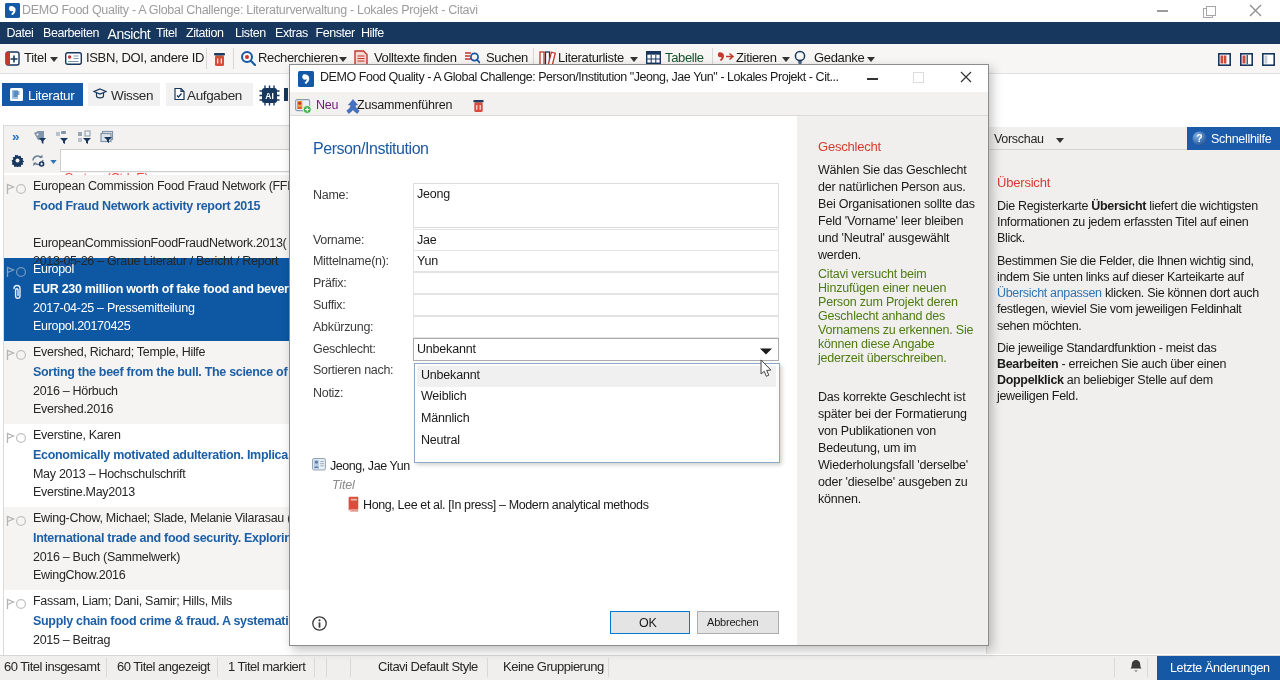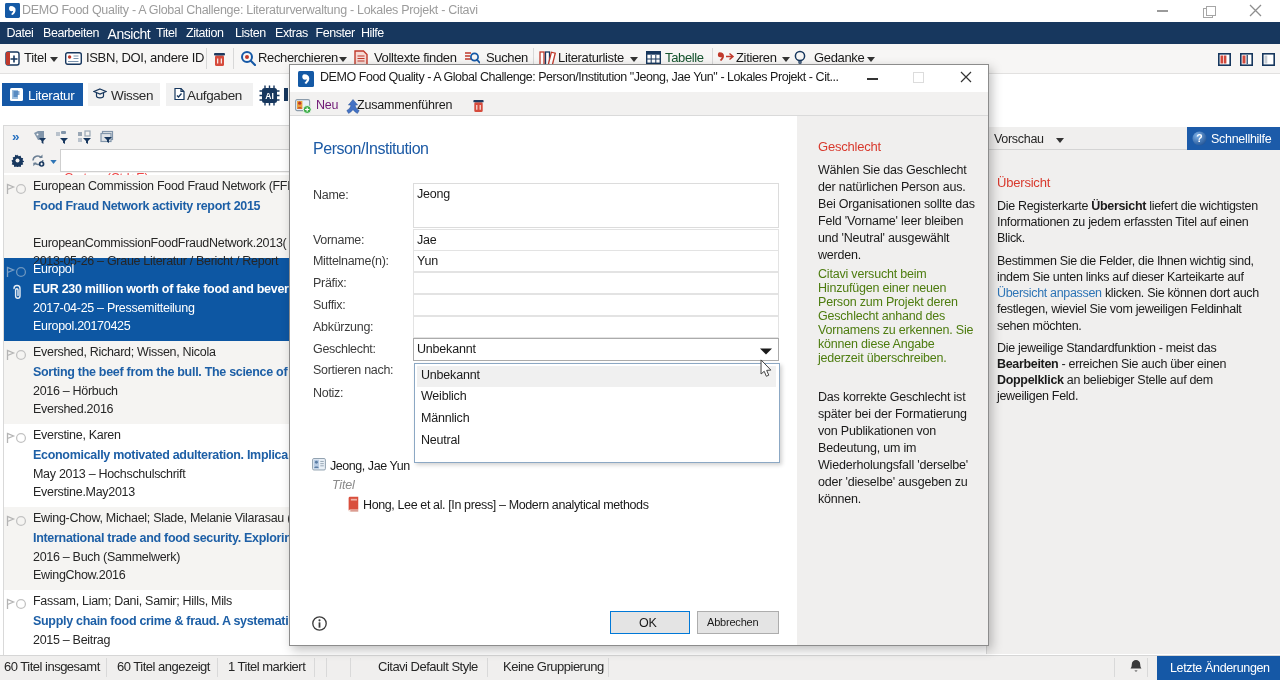--- a/index.html
+++ b/index.html
@@ -239,21 +239,21 @@
     <path d="M3 4.5 a3 3 0 0 1 6 0 V12 a2.2 2.2 0 0 1 -4.4 0 V6 a1.2 1.2 0 0 1 2.4 0 V11.5" fill="none" stroke="#e8eef5" stroke-width="1.4" stroke-linecap="round"></path>
   </svg>
 <div class="abs txt" style="left:33px;top:281.5px;font-size:12.5px;letter-spacing:-0.3px;font-weight:bold;color:#fff;">EUR 230 million worth of fake food and bever</div>
 <div class="abs txt" style="left:33px;top:300.7px;font-size:12.5px;letter-spacing:-0.3px;color:#fff;">2017-04-25 – Pressemitteilung</div>
 <div class="abs txt" style="left:33px;top:318.6px;font-size:12.5px;letter-spacing:-0.3px;color:#fff;">Europol.20170425</div>
 
 <svg class="abs" style="left:6px;top:349px;" width="22" height="12" viewBox="0 0 22 12">
     <path d="M1.5 11 V1.5 l6 2.5 -6 2.5" fill="none" stroke="#b4b4b4" stroke-width="1.3"></path>
     <circle cx="15" cy="6" r="4.4" fill="none" stroke="#c2c2c2" stroke-width="1.3"></circle>
   </svg>
-<div class="abs txt" style="left:33px;top:345.3px;font-size:12.5px;letter-spacing:-0.3px;color:#262626;">Evershed, Richard; Wissen, Nicola</div>
+<div class="abs txt" style="left:33px;top:345.3px;font-size:12.5px;letter-spacing:-0.3px;color:#262626;">Evershed, Richard; Temple, Hilfe</div>
 <div class="abs txt" style="left:33px;top:364.5px;font-size:12.5px;letter-spacing:-0.3px;font-weight:bold;color:#1D5FA6;">Sorting the beef from the bull. The science of</div>
 <div class="abs txt" style="left:33px;top:383.7px;font-size:12.5px;letter-spacing:-0.3px;color:#262626;">2016 – Hörbuch</div>
 <div class="abs txt" style="left:33px;top:401.6px;font-size:12.5px;letter-spacing:-0.3px;color:#262626;">Evershed.2016</div>
 
 <svg class="abs" style="left:6px;top:432px;" width="22" height="12" viewBox="0 0 22 12">
     <path d="M1.5 11 V1.5 l6 2.5 -6 2.5" fill="none" stroke="#b4b4b4" stroke-width="1.3"></path>
     <circle cx="15" cy="6" r="4.4" fill="none" stroke="#c2c2c2" stroke-width="1.3"></circle>
   </svg>
 <div class="abs txt" style="left:33px;top:428.3px;font-size:12.5px;letter-spacing:-0.3px;color:#262626;">Everstine, Karen</div>
 <div class="abs txt" style="left:33px;top:447.5px;font-size:12.5px;letter-spacing:-0.3px;font-weight:bold;color:#1D5FA6;">Economically motivated adulteration. Implica</div>

